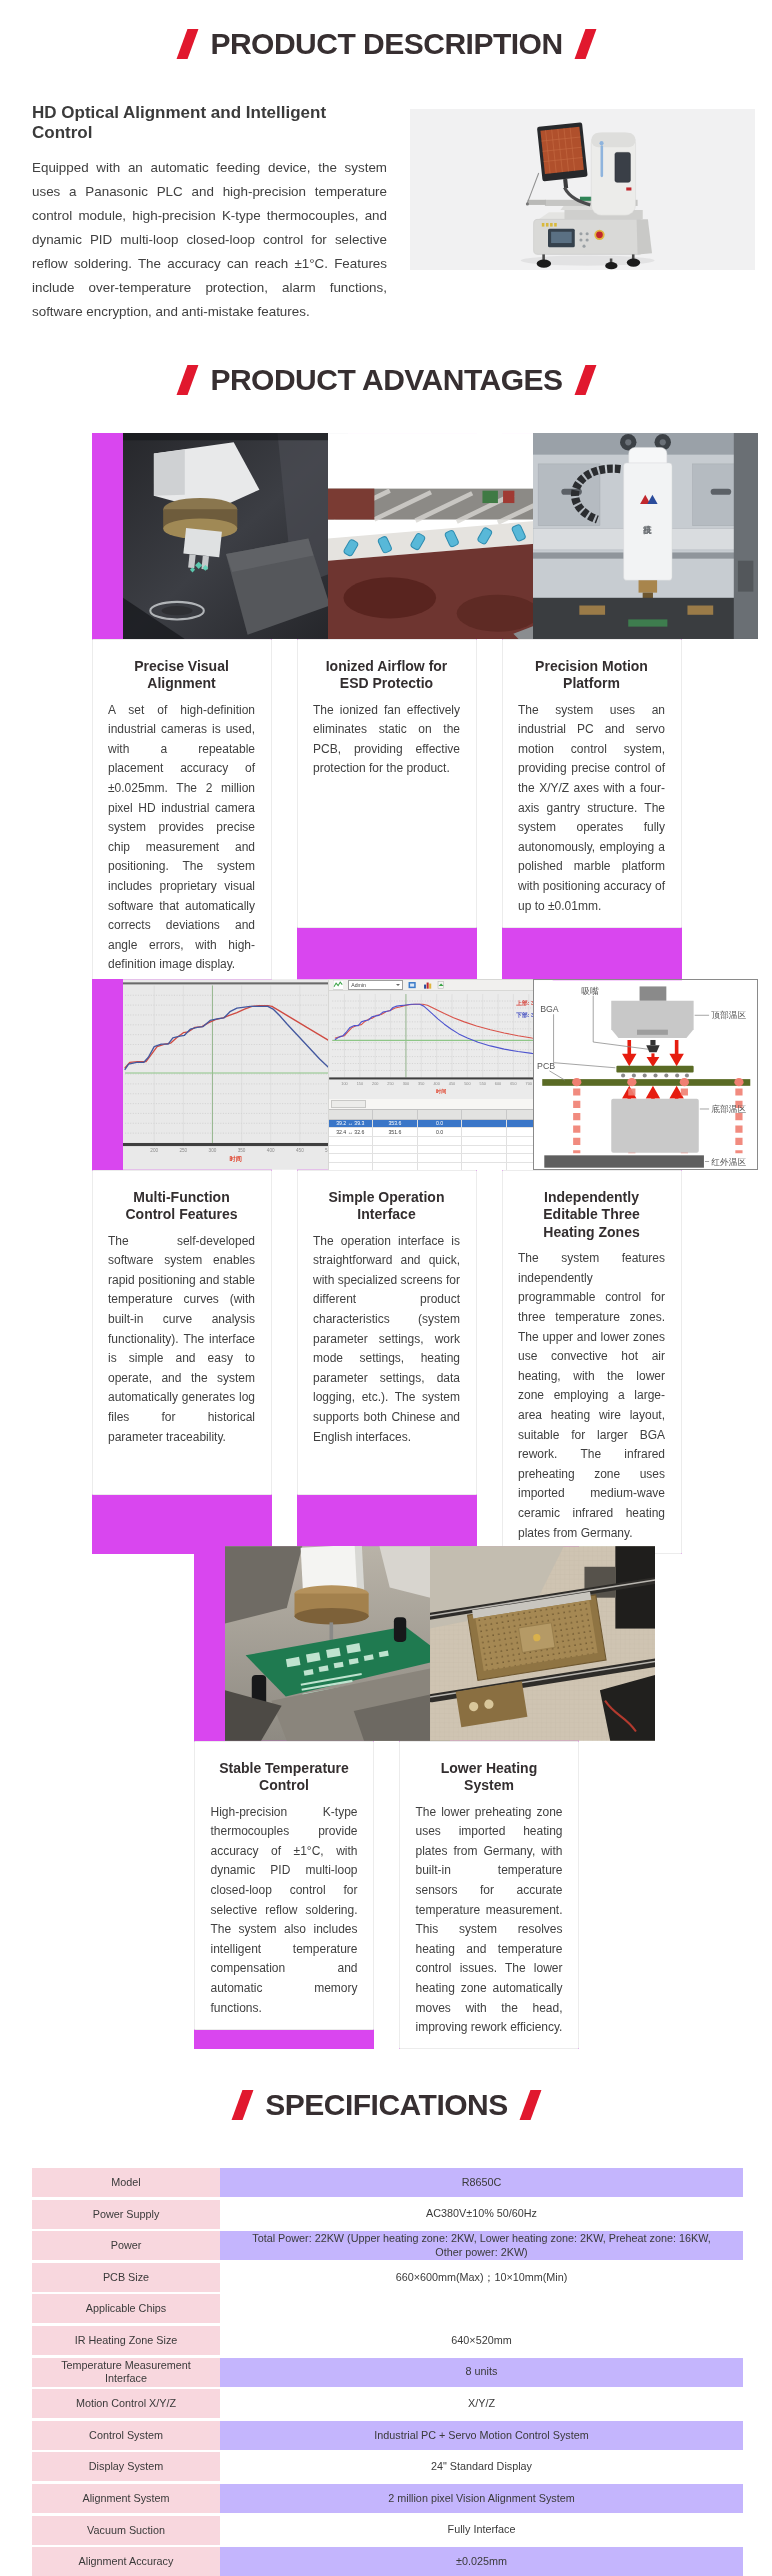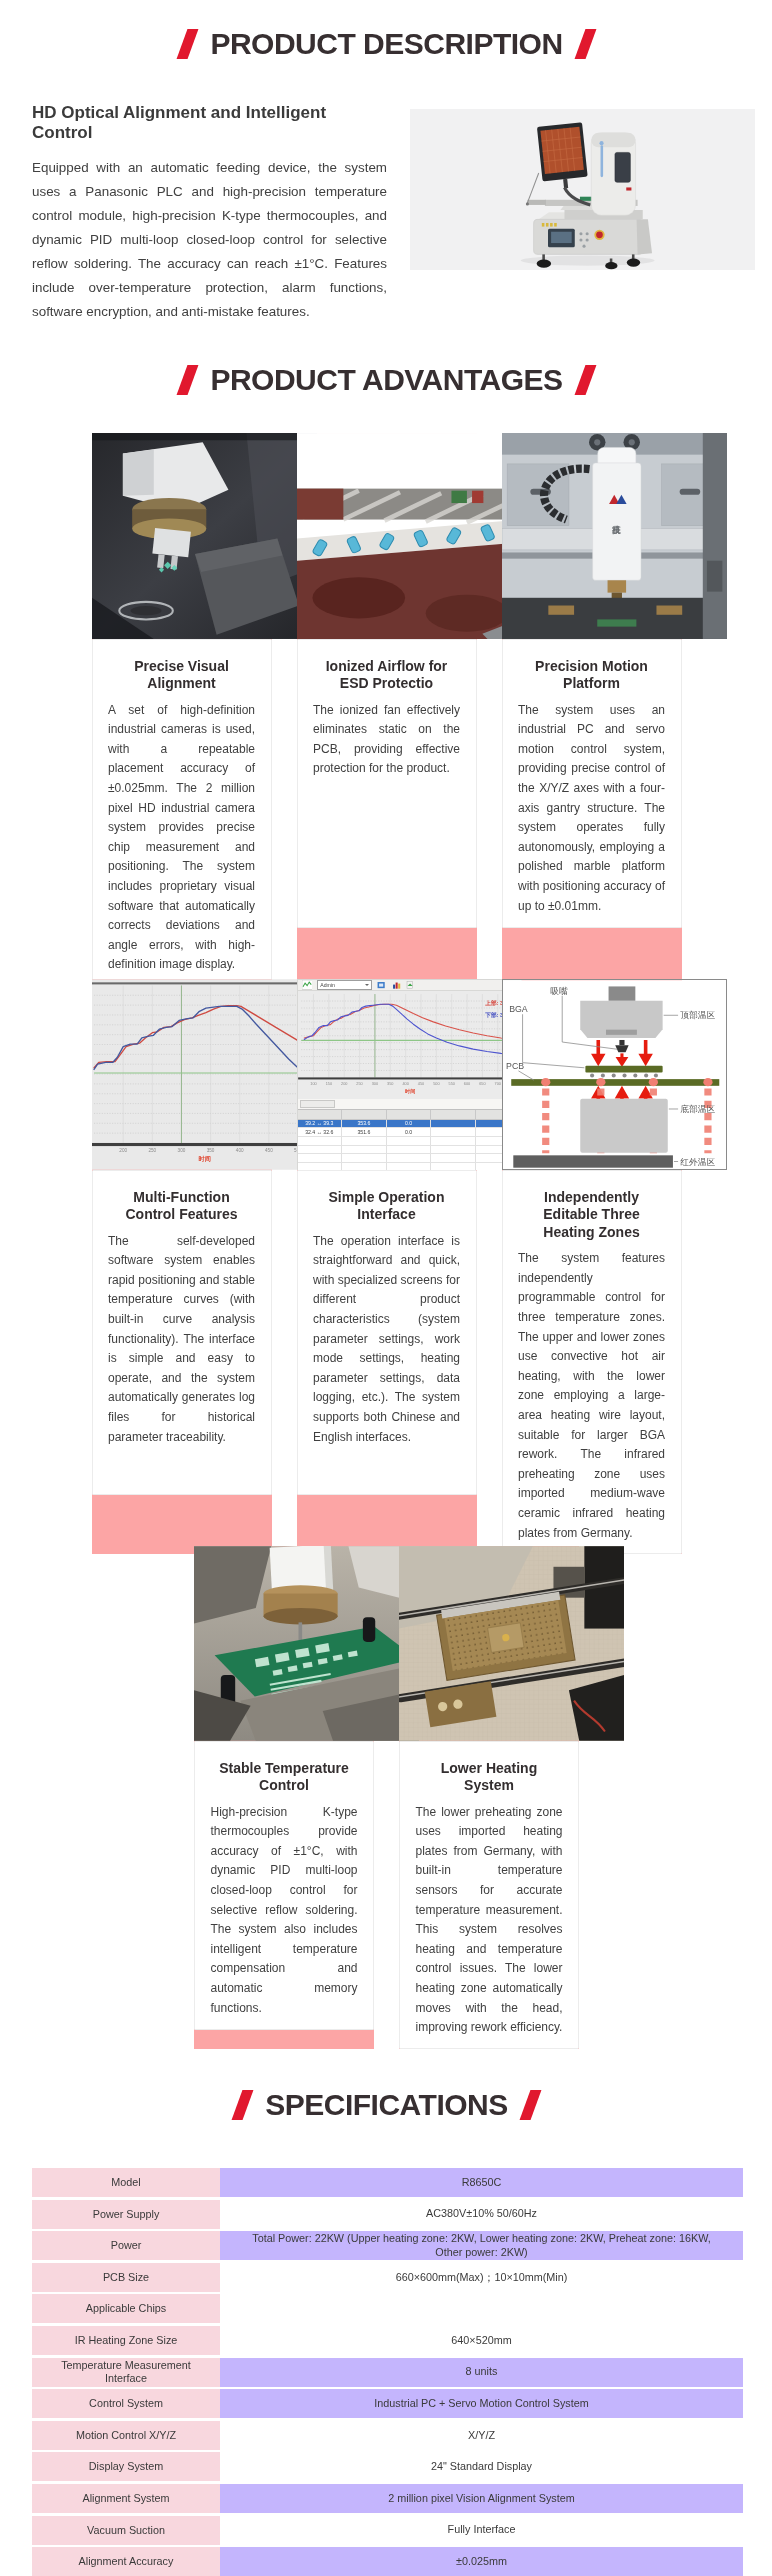--- a/index.html
+++ b/index.html
@@ -9,22 +9,22 @@
   .sec-head{position:absolute;left:0;width:773px;display:flex;align-items:center;justify-content:center;gap:17.5px;}
   .sec-head h1{margin:0;font-size:30px;font-weight:bold;letter-spacing:-0.5px;color:#372f31;}
   .slash{width:10.8px;height:30px;background:#e1182e;transform:skewX(-20deg);}
   
   .desc-col{position:absolute;left:32px;top:103px;width:355px;}
   .desc-col h2{margin:0 0 13.4px 0;font-size:17px;font-weight:bold;color:#3b3b3b;}
   .desc-col p{margin:0;font-size:13.4px;line-height:24px;text-align:justify;color:#414141;}
   .photo{position:absolute;left:410px;top:109px;width:345px;height:161px;background:#f1f1f2;}
   
   .cards-row{position:absolute;left:0;width:773px;display:flex;justify-content:center;gap:25px;}
-  .card{width:180px;background:#fca5a5;}
-  .card-img{width:225px;overflow:hidden;position:relative;}
+  .card{width:180px;background:#d946ef;}
+  .card-img{width:225px;overflow:hidden;position:relative;margin-left:31px;}
   .card-text{border:0.5px solid #ececec;border-radius:1px;background:#fff;padding:17.5px 15.5px 10.3px 15.5px;box-sizing:border-box;}
   .card-text h3{margin:0 0 8.2px 0;font-size:14px;line-height:17.5px;font-weight:bold;text-align:center;color:#332e2f;}
   .card-text p{margin:0;font-size:12px;line-height:19.6px;text-align:justify;color:#3f3f3f;}
   .row1 .card-text{min-height:289px;}
   .row2 .card-text{min-height:325px;}
   .row3 .card-text{min-height:272px;}
   
   .ui{width:225px;height:191px;background:#f7f6f4;border:0.5px solid #d7d7d5;box-sizing:border-box;display:flex;flex-direction:column;}
   .ui-titlebar{height:4.6px;background:#cdd2d8;}
   .ui-toolbar{height:15.5px;background:#f1f0ee;border-bottom:0.5px solid #d8d8d6;display:flex;align-items:center;gap:5.2px;padding:0 4.1px;}
@@ -675,29 +675,29 @@
       <div class="spec-label">Applicable Chips</div>
     </div>
     <div class="spec-row">
       <div class="spec-label">IR Heating Zone Size</div>
       <div class="spec-value">640×520mm</div>
     </div>
     <div class="spec-row shade">
       <div class="spec-label">Temperature Measurement Interface</div>
       <div class="spec-value">8 units</div>
     </div>
+    <div class="spec-row">
+      <div class="spec-label">Motion Control X/Y/Z</div>
+      <div class="spec-value">X/Y/Z</div>
+    </div>
     <div class="spec-row shade">
       <div class="spec-label">Control System</div>
       <div class="spec-value">Industrial PC + Servo Motion Control System</div>
     </div>
     <div class="spec-row">
-      <div class="spec-label">Motion Control X/Y/Z</div>
-      <div class="spec-value">X/Y/Z</div>
-    </div>
-    <div class="spec-row">
       <div class="spec-label">Display System</div>
       <div class="spec-value">24" Standard Display</div>
     </div>
     <div class="spec-row shade">
       <div class="spec-label">Alignment System</div>
       <div class="spec-value">2 million pixel Vision Alignment System</div>
     </div>
     <div class="spec-row">
       <div class="spec-label">Vacuum Suction</div>
       <div class="spec-value">Fully Interface</div>

